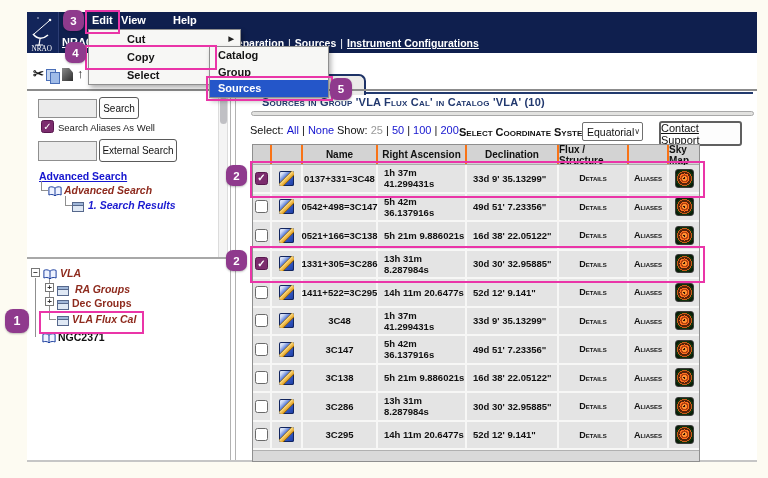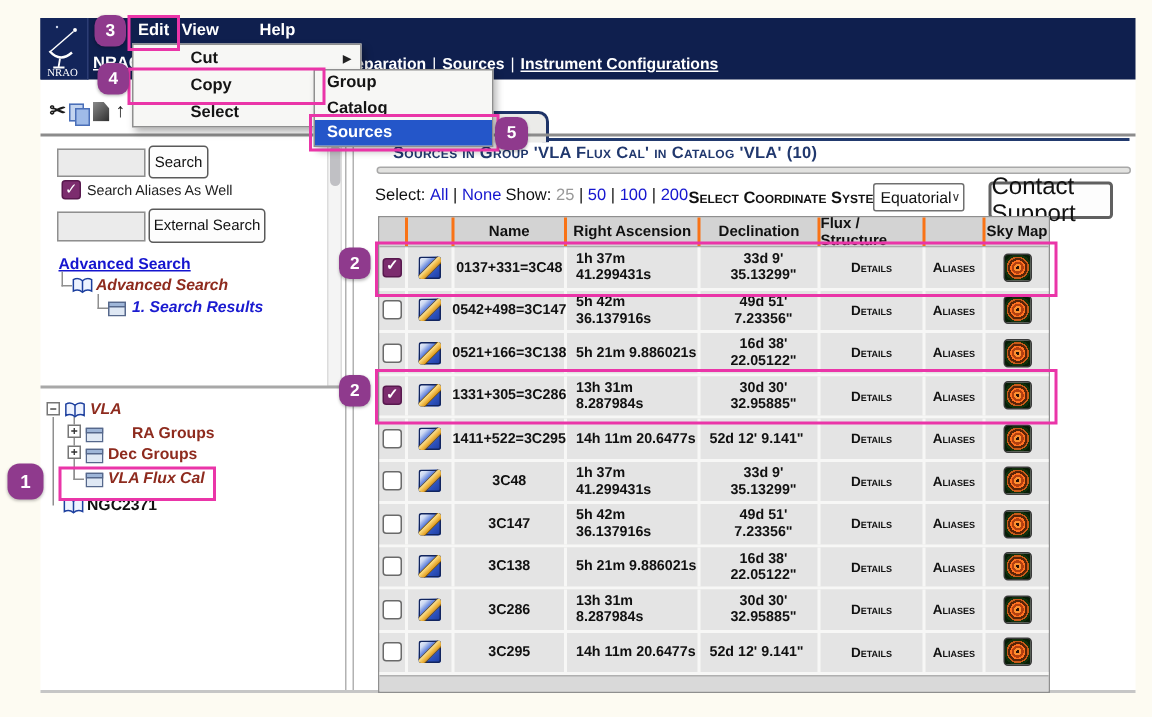--- a/index.html
+++ b/index.html
@@ -89,30 +89,30 @@
   
   #main-title{left:262px;top:96px;font-size:11px;font-weight:bold;color:#21386e;font-variant:small-caps;letter-spacing:.2px;}
   #hr-groove{left:251px;top:111px;width:503px;height:5px;background:#e2e2e0;border:1px solid #a8a8a8;border-radius:3px;box-sizing:border-box;}
   #select-row{left:250px;top:124px;font-size:11px;color:#111;white-space:nowrap;}
   #show-row{left:337px;top:124px;font-size:11px;color:#111;white-space:nowrap;}
   .bluelink{color:#1515cf;}
   .graycur{color:#999;}
   #coord-label{left:459px;top:126px;font-size:11px;font-weight:bold;font-variant:small-caps;color:#111;}
   #coord-select{left:582px;top:122px;width:61px;height:19px;background:#fff;border:1.5px solid #707070;border-radius:2px;box-sizing:border-box;display:flex;align-items:center;justify-content:space-between;padding:0 4px;font-size:10.5px;color:#111;}
   #coord-caret{font-size:8px;color:#333;}
-  #contact-btn{left:659px;top:121px;width:79px;height:21px;border-width:2px;border-color:#606060;font-size:16px;border-radius:3px;}
+  #contact-btn{left:659px;top:121px;width:79px;height:21px;border-width:2px;border-color:#606060;font-size:11px;border-radius:3px;text-decoration:underline;}
 
   
   #stable{left:252px;top:144px;width:446px;border:1px solid #8f8f8f;background:#e4e4e4;box-sizing:content-box;z-index:1;}
   .thead{display:flex;height:19px;background:#d3d3d3;border-bottom:1px solid #ababab;}
   .hcell{display:flex;align-items:center;justify-content:center;font-size:10px;font-weight:bold;color:#111;box-sizing:border-box;border-right:2px solid #f97316;}
   .trow{display:flex;height:28.5px;background:#e4e4e4;border-bottom:2px solid #f7f7f6;box-sizing:border-box;position:relative;}
   .tcell{display:flex;align-items:center;justify-content:center;box-sizing:border-box;border-right:2px solid #f7f7f6;font-size:9.5px;font-weight:bold;color:#101010;}
   .c0{width:19px;}.c1{width:31px;}.c2{width:75px;}.c3{width:89px;justify-content:flex-start;padding-left:6px;}
-  .c4{width:80px;justify-content:flex-start;padding-left:6px;text-align:center;}.c5{width:70px;}.c6{width:40px;}.c7{flex:1;border-right:none;}
+  .c4{width:92px;justify-content:flex-start;padding-left:6px;}.c5{width:70px;}.c6{width:40px;}.c7{flex:1;border-right:none;}
   .sc{font-variant:small-caps;font-size:9px;font-weight:bold;color:#111;}
   .tfoot{height:10px;background:#d9d9d9;border-top:1px solid #b0b0b0;}
   .editicon{width:15px;height:15px;border-radius:2px;position:relative;overflow:hidden;background:linear-gradient(135deg,#f4f7ff 0%,#cdd9f2 22%,#3d66d6 45%,#1b3a9e 100%);box-shadow:inset 0 0 0 1px #12255e;}
   .editicon:after{content:'';position:absolute;left:6px;top:-3px;width:4px;height:22px;background:linear-gradient(90deg,#ffe28a,#e09a1a);transform:rotate(45deg);box-shadow:0 0 0 .5px #7a5200;}
   .skyicon{width:19px;height:19px;border-radius:3px;border:1px solid #3a3a3a;box-sizing:border-box;background:radial-gradient(circle at 50% 50%,#2a1208 0 1px,#ff9030 1px 2.5px,#b34010 2.5px 4px,#ff7020 4px 5px,#5a2408 5px 6.5px,#c85a18 6.5px 7.5px,#12300c 7.5px 9px,#071e06 9px);}
 </style>
 </head>
 <body>
 
 <div id="canvas">
@@ -183,21 +183,21 @@
         <path d="M7 2.2 V9.8" stroke="#1c3f9e"></path>
       </svg></span>
   <span class="abs treetext maroon ital" style="left:60px;top:267px;">VLA</span>
 
   <div class="abs togglebox" style="left:45px;top:283px;">+</div>
   <span class="abs" style="left:57px;top:282px;">
     <svg width="12" height="10" viewBox="0 0 12 10">
         <rect x=".5" y=".5" width="11" height="9" fill="#dfe8f4" stroke="#56688c"></rect>
         <rect x=".5" y=".5" width="11" height="3" fill="#9fb6d8" stroke="#56688c"></rect>
       </svg></span>
-  <span class="abs treetext maroon" style="left:88px;top:283px;">RA Groups</span>
+  <span class="abs treetext maroon" style="left:75px;top:283px;font-style:italic;">RA Groups</span>
 
   <div class="abs togglebox" style="left:45px;top:297px;">+</div>
   <span class="abs" style="left:57px;top:296px;">
     <svg width="12" height="10" viewBox="0 0 12 10">
         <rect x=".5" y=".5" width="11" height="9" fill="#dfe8f4" stroke="#56688c"></rect>
         <rect x=".5" y=".5" width="11" height="3" fill="#9fb6d8" stroke="#56688c"></rect>
       </svg></span>
   <span class="abs treetext maroon" style="left:72px;top:297px;">Dec Groups</span>
 
   <div class="abs conn" style="left:49px;top:312px;width:6px;height:7px;"></div>
@@ -454,24 +454,24 @@
         <span>Copy</span>
         <span class="marrow">▶</span>
       </div>
     <div class="mrow">
         <span>Select</span>
         <span class="marrow">▶</span>
       </div>
   </div>
   <div class="abs menupanel" id="menu2">
     <div class="mrow">
+        <span>Catalog</span>
+      </div>
+    <div class="mrow">
         <span>Group</span>
-      </div>
-    <div class="mrow">
-        <span>Catalog</span>
       </div>
     <div class="mrow sel">
         <span>Sources</span>
       </div>
   </div>
 
   <div class="abs hlbox" id="box-edit"></div>
   <div class="abs hlbox" id="box-copy"></div>
   <div class="abs hlbox" id="box-sources"></div>
   <div class="abs hlbox" id="box-row1"></div>

